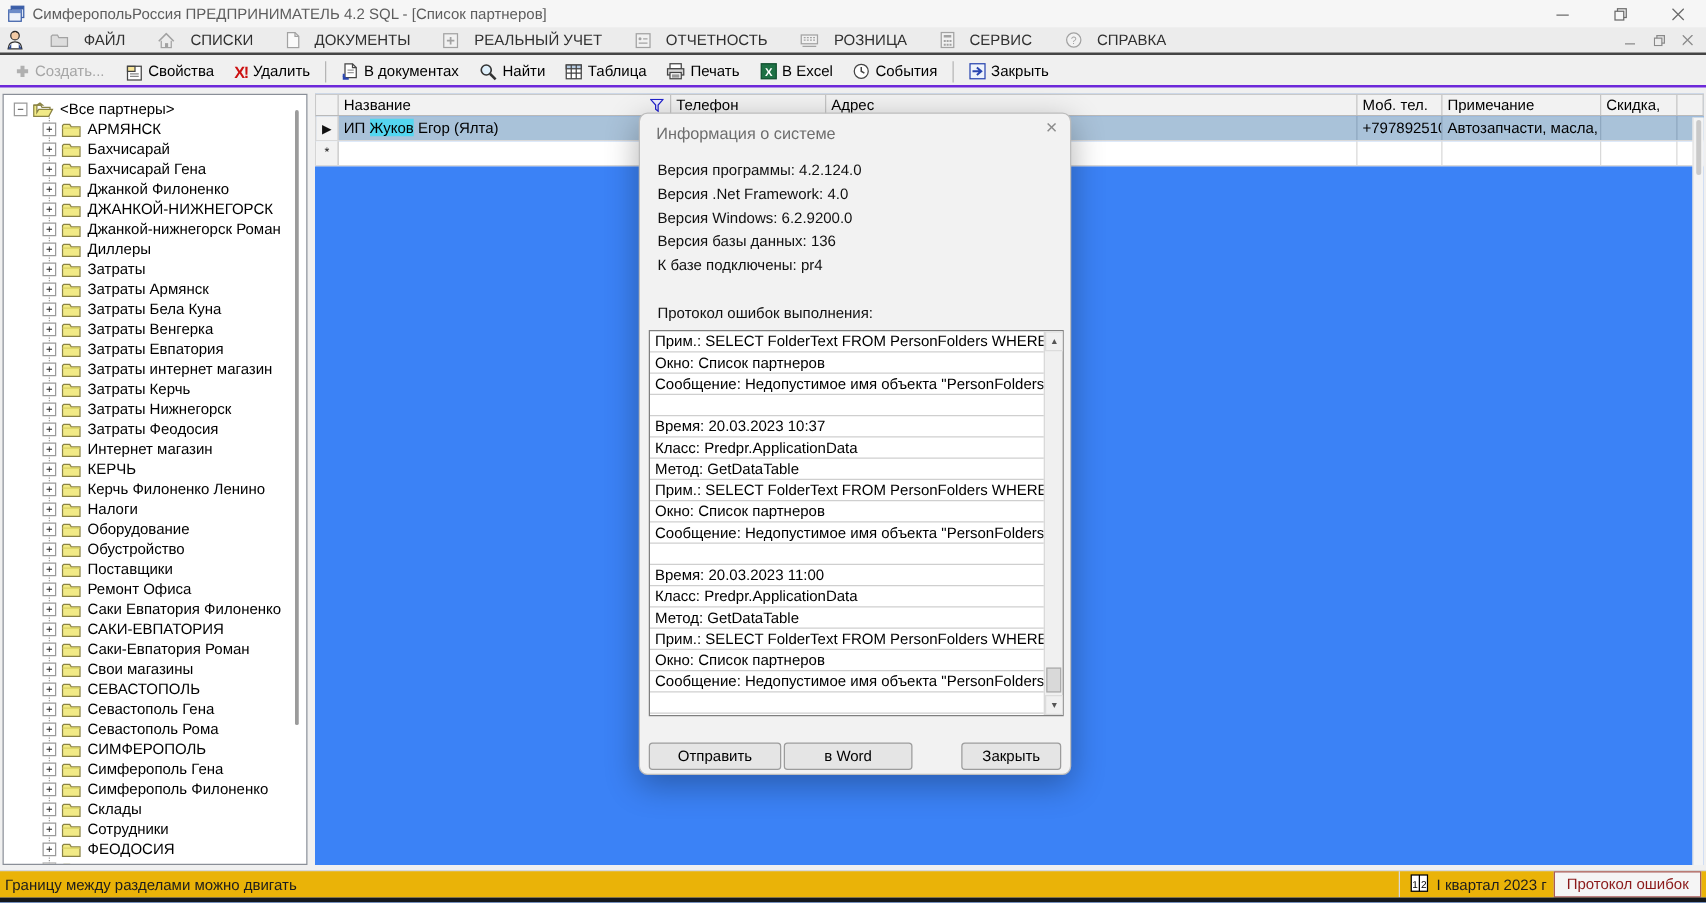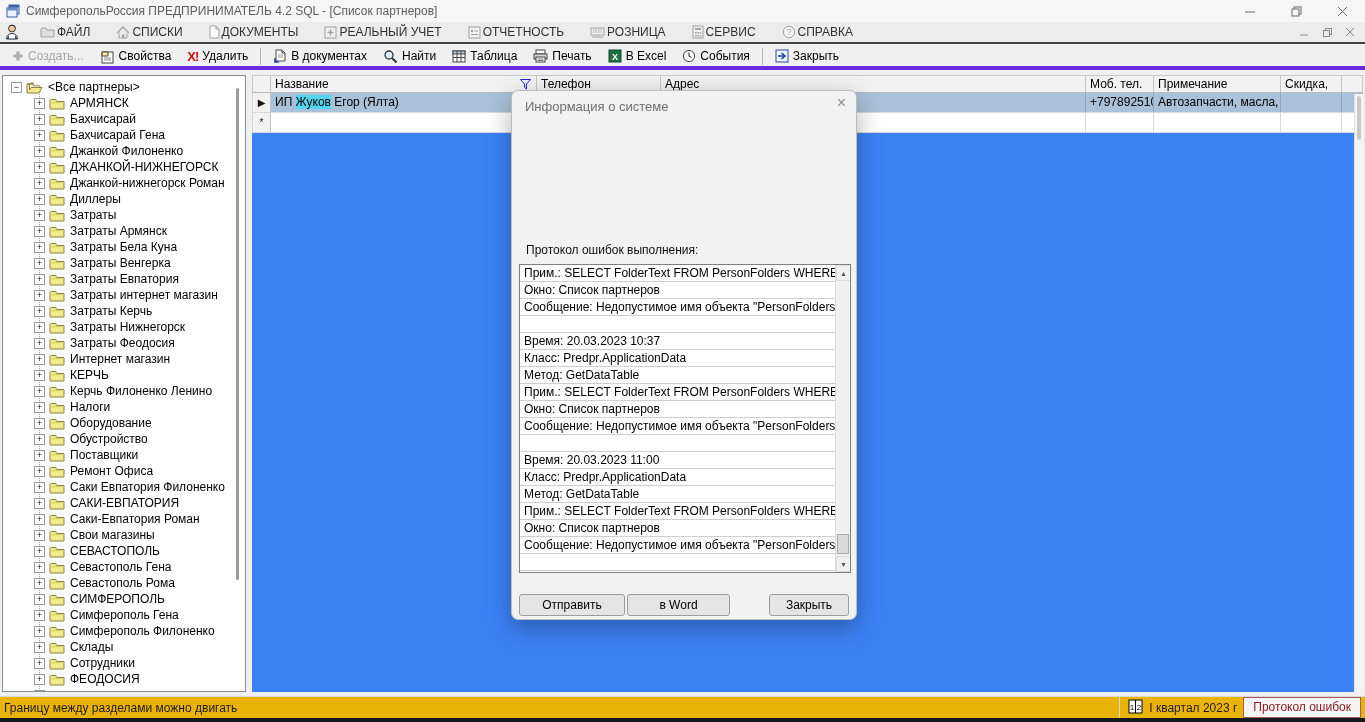--- a/index.html
+++ b/index.html
@@ -11,27 +11,27 @@
   .titlebar { position:absolute; top:0; left:0; right:0; height:22px; background:#f6f6f6; display:flex; align-items:center; }
   .titlebar .appico { margin:0 6px 0 6px; display:inline-flex; }
   .titlebar .title { color:#5d5d5d; font-size:12px; white-space:nowrap; }
   .win-btns { margin-left:auto; display:flex; height:100%; }
   .win-btn { width:46px; height:100%; display:flex; align-items:center; justify-content:center; color:#6b6b6b; font-size:12px; }
 
   
   .menubar { position:absolute; top:22px; left:0; right:0; height:22px; background:#ececec; border-bottom:2px solid #454545; display:flex; align-items:center; }
   .menubar .userico { margin:0 8px 0 5px; display:inline-flex; }
   .menu-items { display:flex; height:100%; align-items:center; }
-  .menu-item { display:flex; align-items:center; gap:2px; padding:0 13px; height:100%; color:#303030; font-size:12px; white-space:nowrap; }
+  .menu-item { display:flex; align-items:center; gap:12px; padding:0 13px; height:100%; color:#303030; font-size:12px; white-space:nowrap; }
   .menu-item .mi-ico { display:inline-flex; opacity:.75; }
   .mdi-controls { margin-left:auto; display:flex; align-items:center; gap:14px; padding-right:10px; color:#8a8a8a; font-size:10px; }
   .mdi-controls span { display:inline-flex; align-items:center; }
 
   
-  .toolbar { position:absolute; top:46px; left:0; right:0; height:24px; background:#f0f0f0; border-bottom:4px solid #6d28d9; display:flex; align-items:center; padding-left:4px; }
+  .toolbar { position:absolute; top:46px; left:0; right:0; height:24px; background:#f0f0f0; border-bottom:2px solid #6d28d9; display:flex; align-items:center; padding-left:4px; }
   .tool-item { display:flex; align-items:center; gap:4px; padding:0 8px; height:22px; font-size:12px; color:#000; white-space:nowrap; }
   .tool-item.disabled { color:#a6a6a6; }
   .tool-sep { width:1px; height:17px; background:#b5b5b5; margin:0 4px; }
   .tool-ico { display:inline-flex; }
   .del-glyph { color:#cc1111; font-weight:bold; font-size:13px; letter-spacing:-1px; }
 
   
   .content { position:absolute; top:71px; left:0; right:0; bottom:26px; background:#f0f0f0; }
 
   .tree-panel { position:absolute; left:2px; top:4px; width:244px; bottom:4px; background:#fff; border:1px solid #8a8f98; overflow:hidden; }
@@ -771,20 +771,27 @@
       <div class="grid-scroll">
           <div class="thumb"></div>
         </div>
     </div>
 
   </div>
 
   <div class="dialog">
     <div class="dlg-title">Информация о системе</div>
     <div class="dlg-close">×</div>
+    <div class="dlg-info">
+        <div>Версия программы: 4.2.124.0</div>
+        <div>Версия .Net Framework: 4.0</div>
+        <div>Версия Windows: 6.2.9200.0</div>
+        <div>Версия базы данных: 136</div>
+        <div>К базе подключены: pr4</div>
+      </div>
     <div class="dlg-loglabel">Протокол ошибок выполнения:</div>
     <div class="loglist">
       <div>
           <div class="logrow">Прим.: SELECT FolderText FROM PersonFolders WHERE I</div>
           <div class="logrow">Окно: Список партнеров</div>
           <div class="logrow">Сообщение: Недопустимое имя объекта "PersonFolders".</div>
           <div class="logrow"></div>
           <div class="logrow">Время: 20.03.2023  10:37</div>
           <div class="logrow">Класс: Predpr.ApplicationData</div>
           <div class="logrow">Метод: GetDataTable</div>

